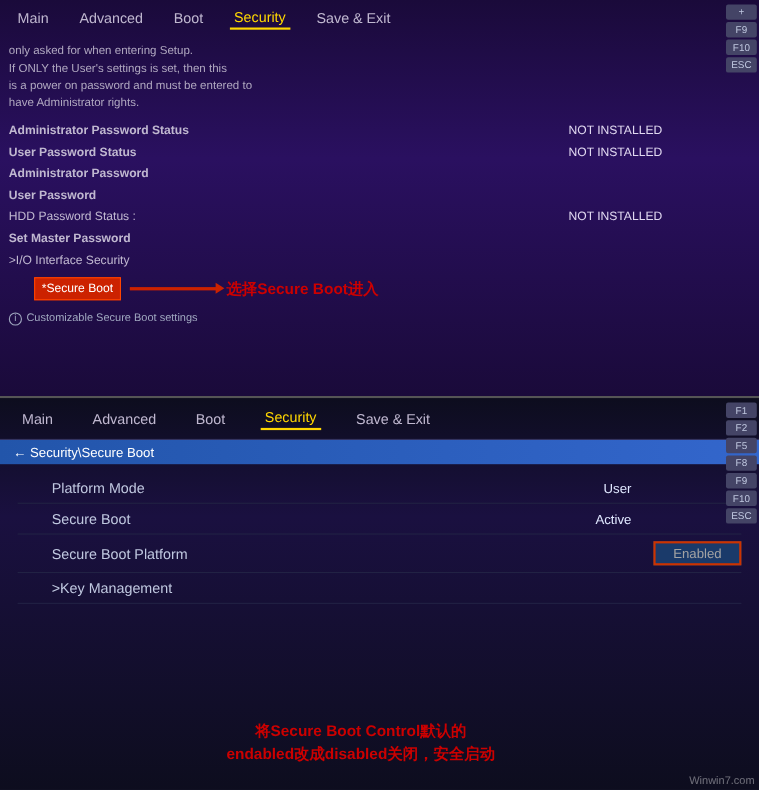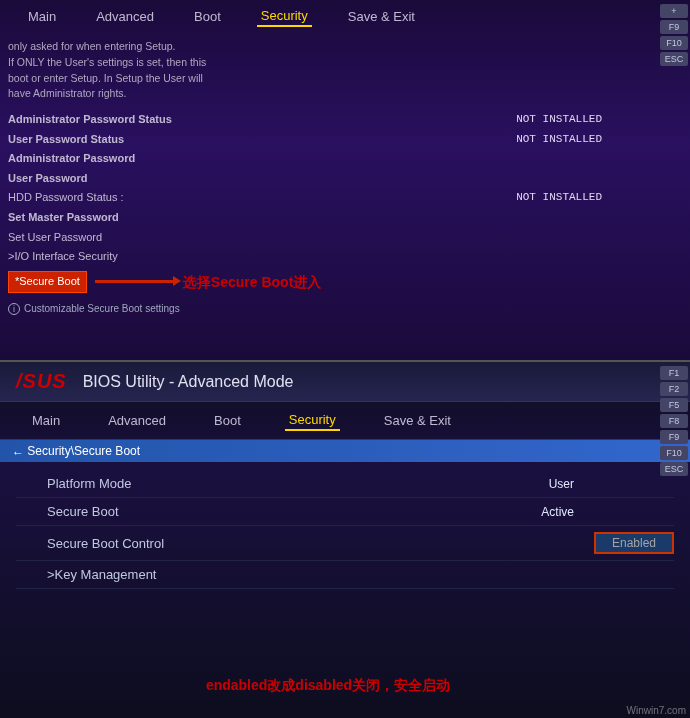--- a/index.html
+++ b/index.html
@@ -37,21 +37,20 @@
       background: transparent;
       gap: 20px;
     }
 
     .nav-item {
       color: #c0b8d0;
       font-size: 13px;
       font-weight: normal;
       cursor: pointer;
       padding: 2px 4px;
-      margin-left: 12px;
     }
 
     .nav-item.active {
       color: #ffd700;
       border-bottom: 2px solid #ffd700;
     }
 
     
     .bios-content {
       padding: 6px 8px;
@@ -86,21 +85,20 @@
     }
 
     .settings-label.normal {
       font-weight: normal;
     }
 
     .settings-value {
       color: #e0d8f0;
       font-size: 11px;
       padding-right: 80px;
-      font-family: Liberation Mono, monospace;
     }
 
     .secure-boot-item {
       background: #cc2200;
       color: white;
       padding: 1px 6px;
       font-size: 11px;
       display: inline-block;
       border: 1px solid #ff4400;
     }
@@ -258,21 +256,21 @@
     <span class="nav-item">Main</span>
     <span class="nav-item">Advanced</span>
     <span class="nav-item">Boot</span>
     <span class="nav-item active">Security</span>
     <span class="nav-item">Save &amp; Exit</span>
   </div>
 
   <div class="bios-content">
     <p>only asked for when entering Setup.</p>
     <p>If ONLY the User's settings is set, then this</p>
-    <p>boot or enter Setup. In Setup the User will</p>
+    <p>is a power on password and must be entered to</p>
     <p>have Administrator rights.</p>
 
     <div class="settings-table">
       <div class="settings-row">
         <span class="settings-label">Administrator Password Status</span>
         <span class="settings-value">NOT INSTALLED</span>
       </div>
       <div class="settings-row">
         <span class="settings-label">User Password Status</span>
         <span class="settings-value">NOT INSTALLED</span>
@@ -286,28 +284,25 @@
         <span class="settings-value"></span>
       </div>
       <div class="settings-row">
         <span class="settings-label normal">HDD Password Status :</span>
         <span class="settings-value">NOT INSTALLED</span>
       </div>
       <div class="settings-row">
         <span class="settings-label">Set Master Password</span>
       </div>
       <div class="settings-row">
-        <span class="settings-label normal">Set User Password</span>
-      </div>
-      <div class="settings-row">
         <span class="settings-label normal">&gt;I/O Interface Security</span>
       </div>
     </div>
 
-    <div style="position:relative; margin-top: 4px;">
+    <div style="position:relative; margin-top: 4px; margin-left: 23px;">
       <div style="display:flex; align-items:center; gap:8px;">
         <span class="secure-boot-item">*Secure Boot</span>
 
         <div style="display:inline-flex; align-items:center;">
           <div class="red-horizontal-arrow"></div>
         </div>
         <span class="annotation-text" style="position:relative; left:0; top:0; font-size:14px;">选择Secure Boot进入</span>
       </div>
     </div>
 
@@ -322,24 +317,20 @@
     <span class="fn-key">F9</span>
     <span class="fn-key">F10</span>
     <span class="fn-key">ESC</span>
   </div>
 </div>
 
 <div class="panel-divider"></div>
 
 <div class="panel-bottom">
 
-  <div class="asus-header">
-    <span class="asus-logo">/SUS</span>
-    <span class="bios-title">BIOS Utility - Advanced Mode</span>
-  </div>
 
   <div class="bios-nav-bottom">
     <span class="nav-item">Main</span>
     <span class="nav-item">Advanced</span>
     <span class="nav-item">Boot</span>
     <span class="nav-item active">Security</span>
     <span class="nav-item">Save &amp; Exit</span>
   </div>
 
   <div class="breadcrumb-bar">
@@ -349,29 +340,30 @@
   <div class="bottom-content">
     <div class="bottom-settings-row">
       <span class="bottom-settings-label">Platform Mode</span>
       <span class="bottom-settings-value">User</span>
     </div>
     <div class="bottom-settings-row">
       <span class="bottom-settings-label">Secure Boot</span>
       <span class="bottom-settings-value">Active</span>
     </div>
     <div class="bottom-settings-row">
-      <span class="bottom-settings-label">Secure Boot Control</span>
+      <span class="bottom-settings-label">Secure Boot Platform</span>
       <span class="enabled-box">Enabled</span>
     </div>
     <div class="bottom-settings-row">
       <span class="bottom-settings-label">&gt;Key Management</span>
     </div>
   </div>
 
   <div style="position:absolute; bottom:24px; left:16px; right:50px; text-align:center;">
+    <div style="color:#cc0000; font-size:14px; font-weight:bold; line-height:1.5;">将Secure Boot Control默认的</div>
     <div style="color:#cc0000; font-size:14px; font-weight:bold; line-height:1.5;">endabled改成disabled关闭，安全启动</div>
   </div>
 
   <div class="side-keys">
     <span class="fn-key">F1</span>
     <span class="fn-key">F2</span>
     <span class="fn-key">F5</span>
     <span class="fn-key">F8</span>
     <span class="fn-key">F9</span>
     <span class="fn-key">F10</span>

